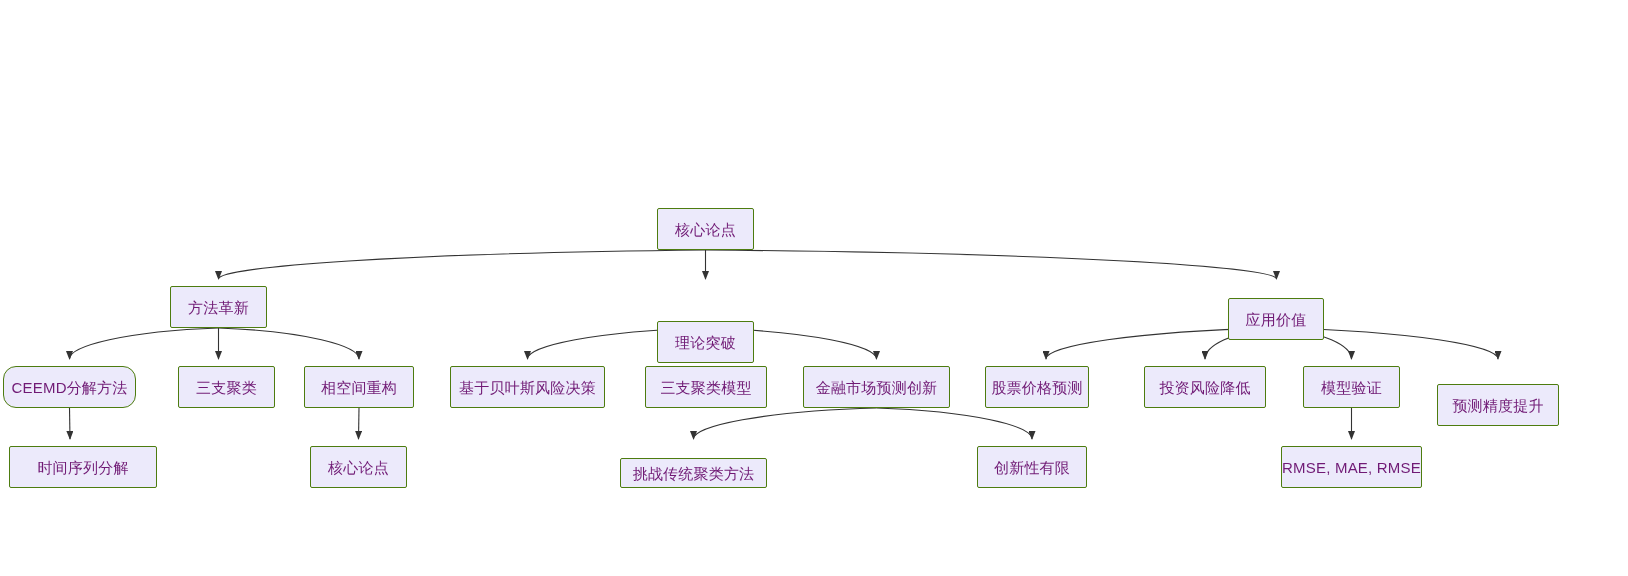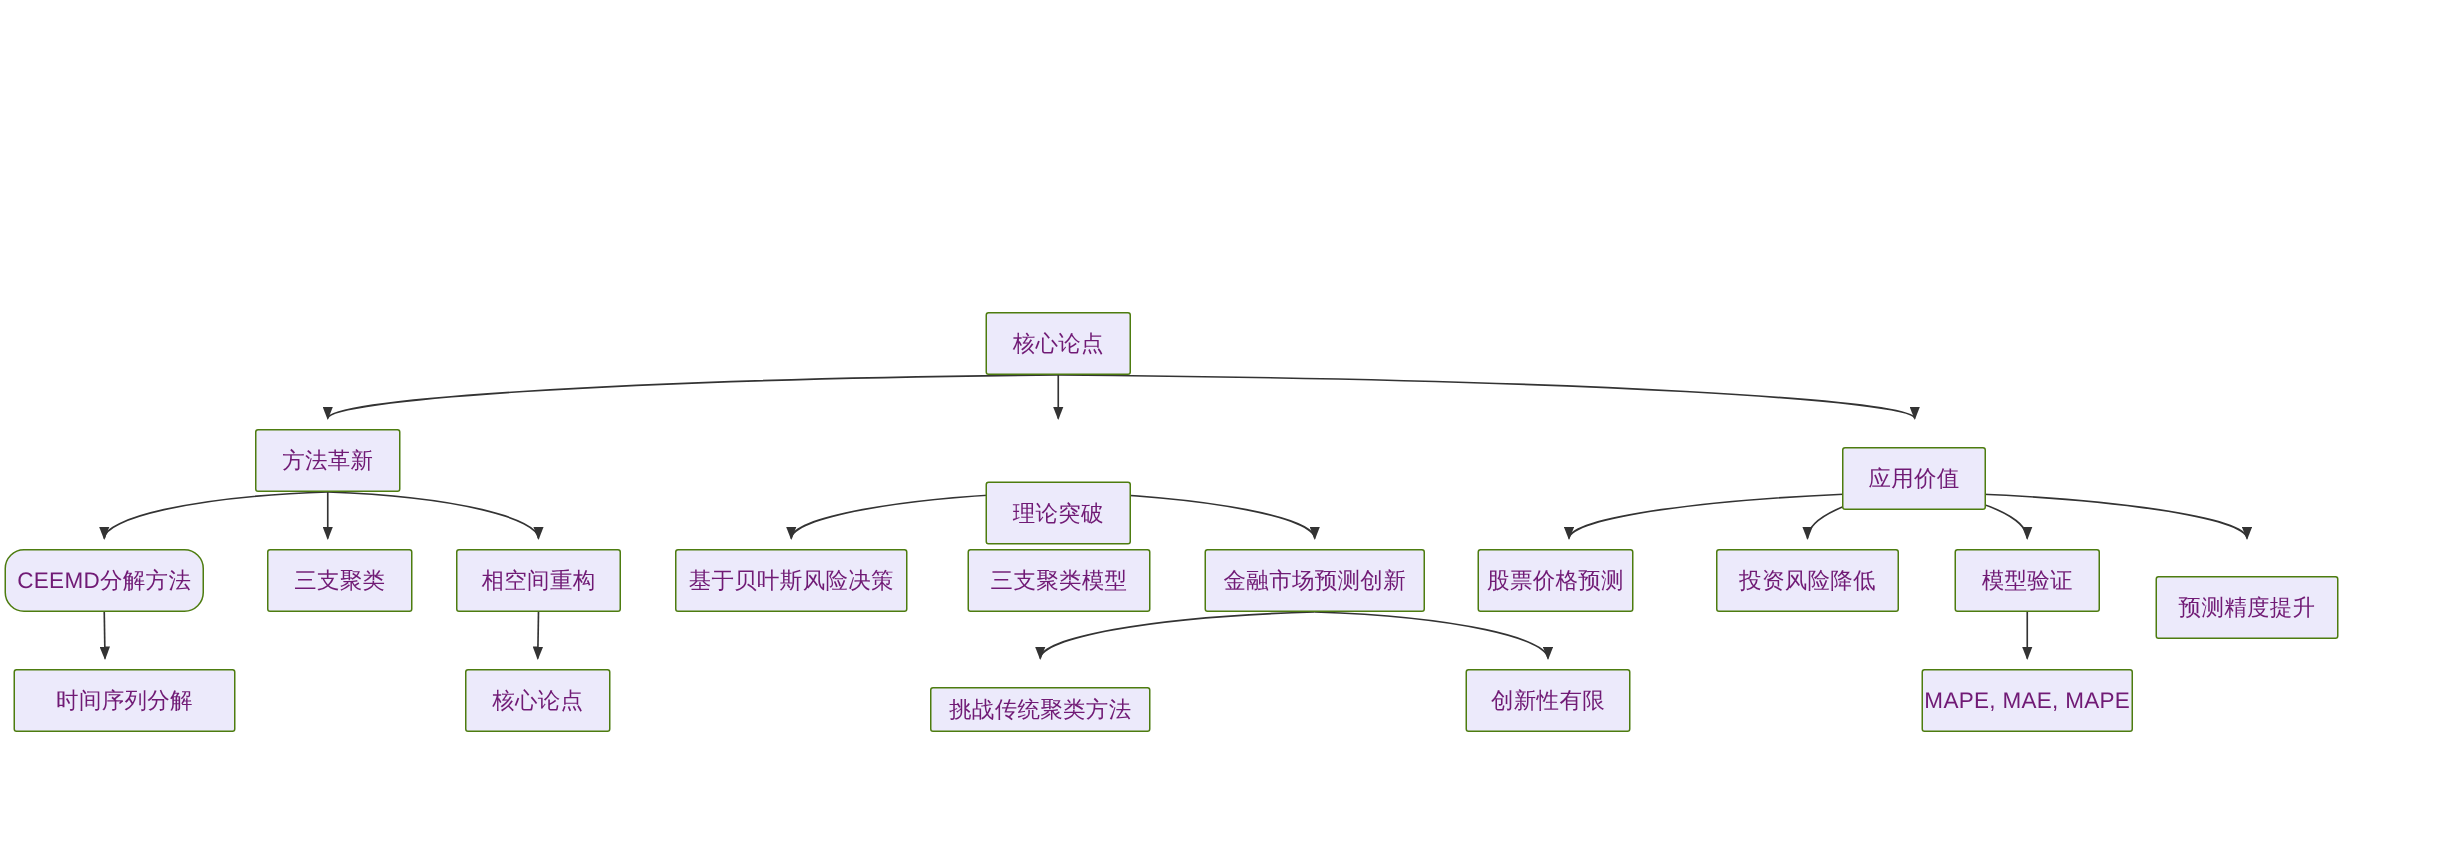--- a/index.html
+++ b/index.html
@@ -123,16 +123,16 @@
       <div class="node" style="left: 310px; top: 446px; width: 97px; height: 42px;">
         <span class="node-label">核心论点</span>
       </div>
       <div class="node" style="left: 620px; top: 446px; width: 147px; height: 30px; margin-top: 12px;">
         <span class="node-label">挑战传统聚类方法</span>
       </div>
       <div class="node" style="left: 977px; top: 446px; width: 110px; height: 42px;">
         <span class="node-label">创新性有限</span>
       </div>
       <div class="node" style="left: 1281px; top: 446px; width: 141px; height: 42px;">
-        <span class="node-label">MAPE, MAE, MAPE</span>
+        <span class="node-label">RMSE, MAE, RMSE</span>
       </div>
     </div>
 </div>
 
 </body></html>

